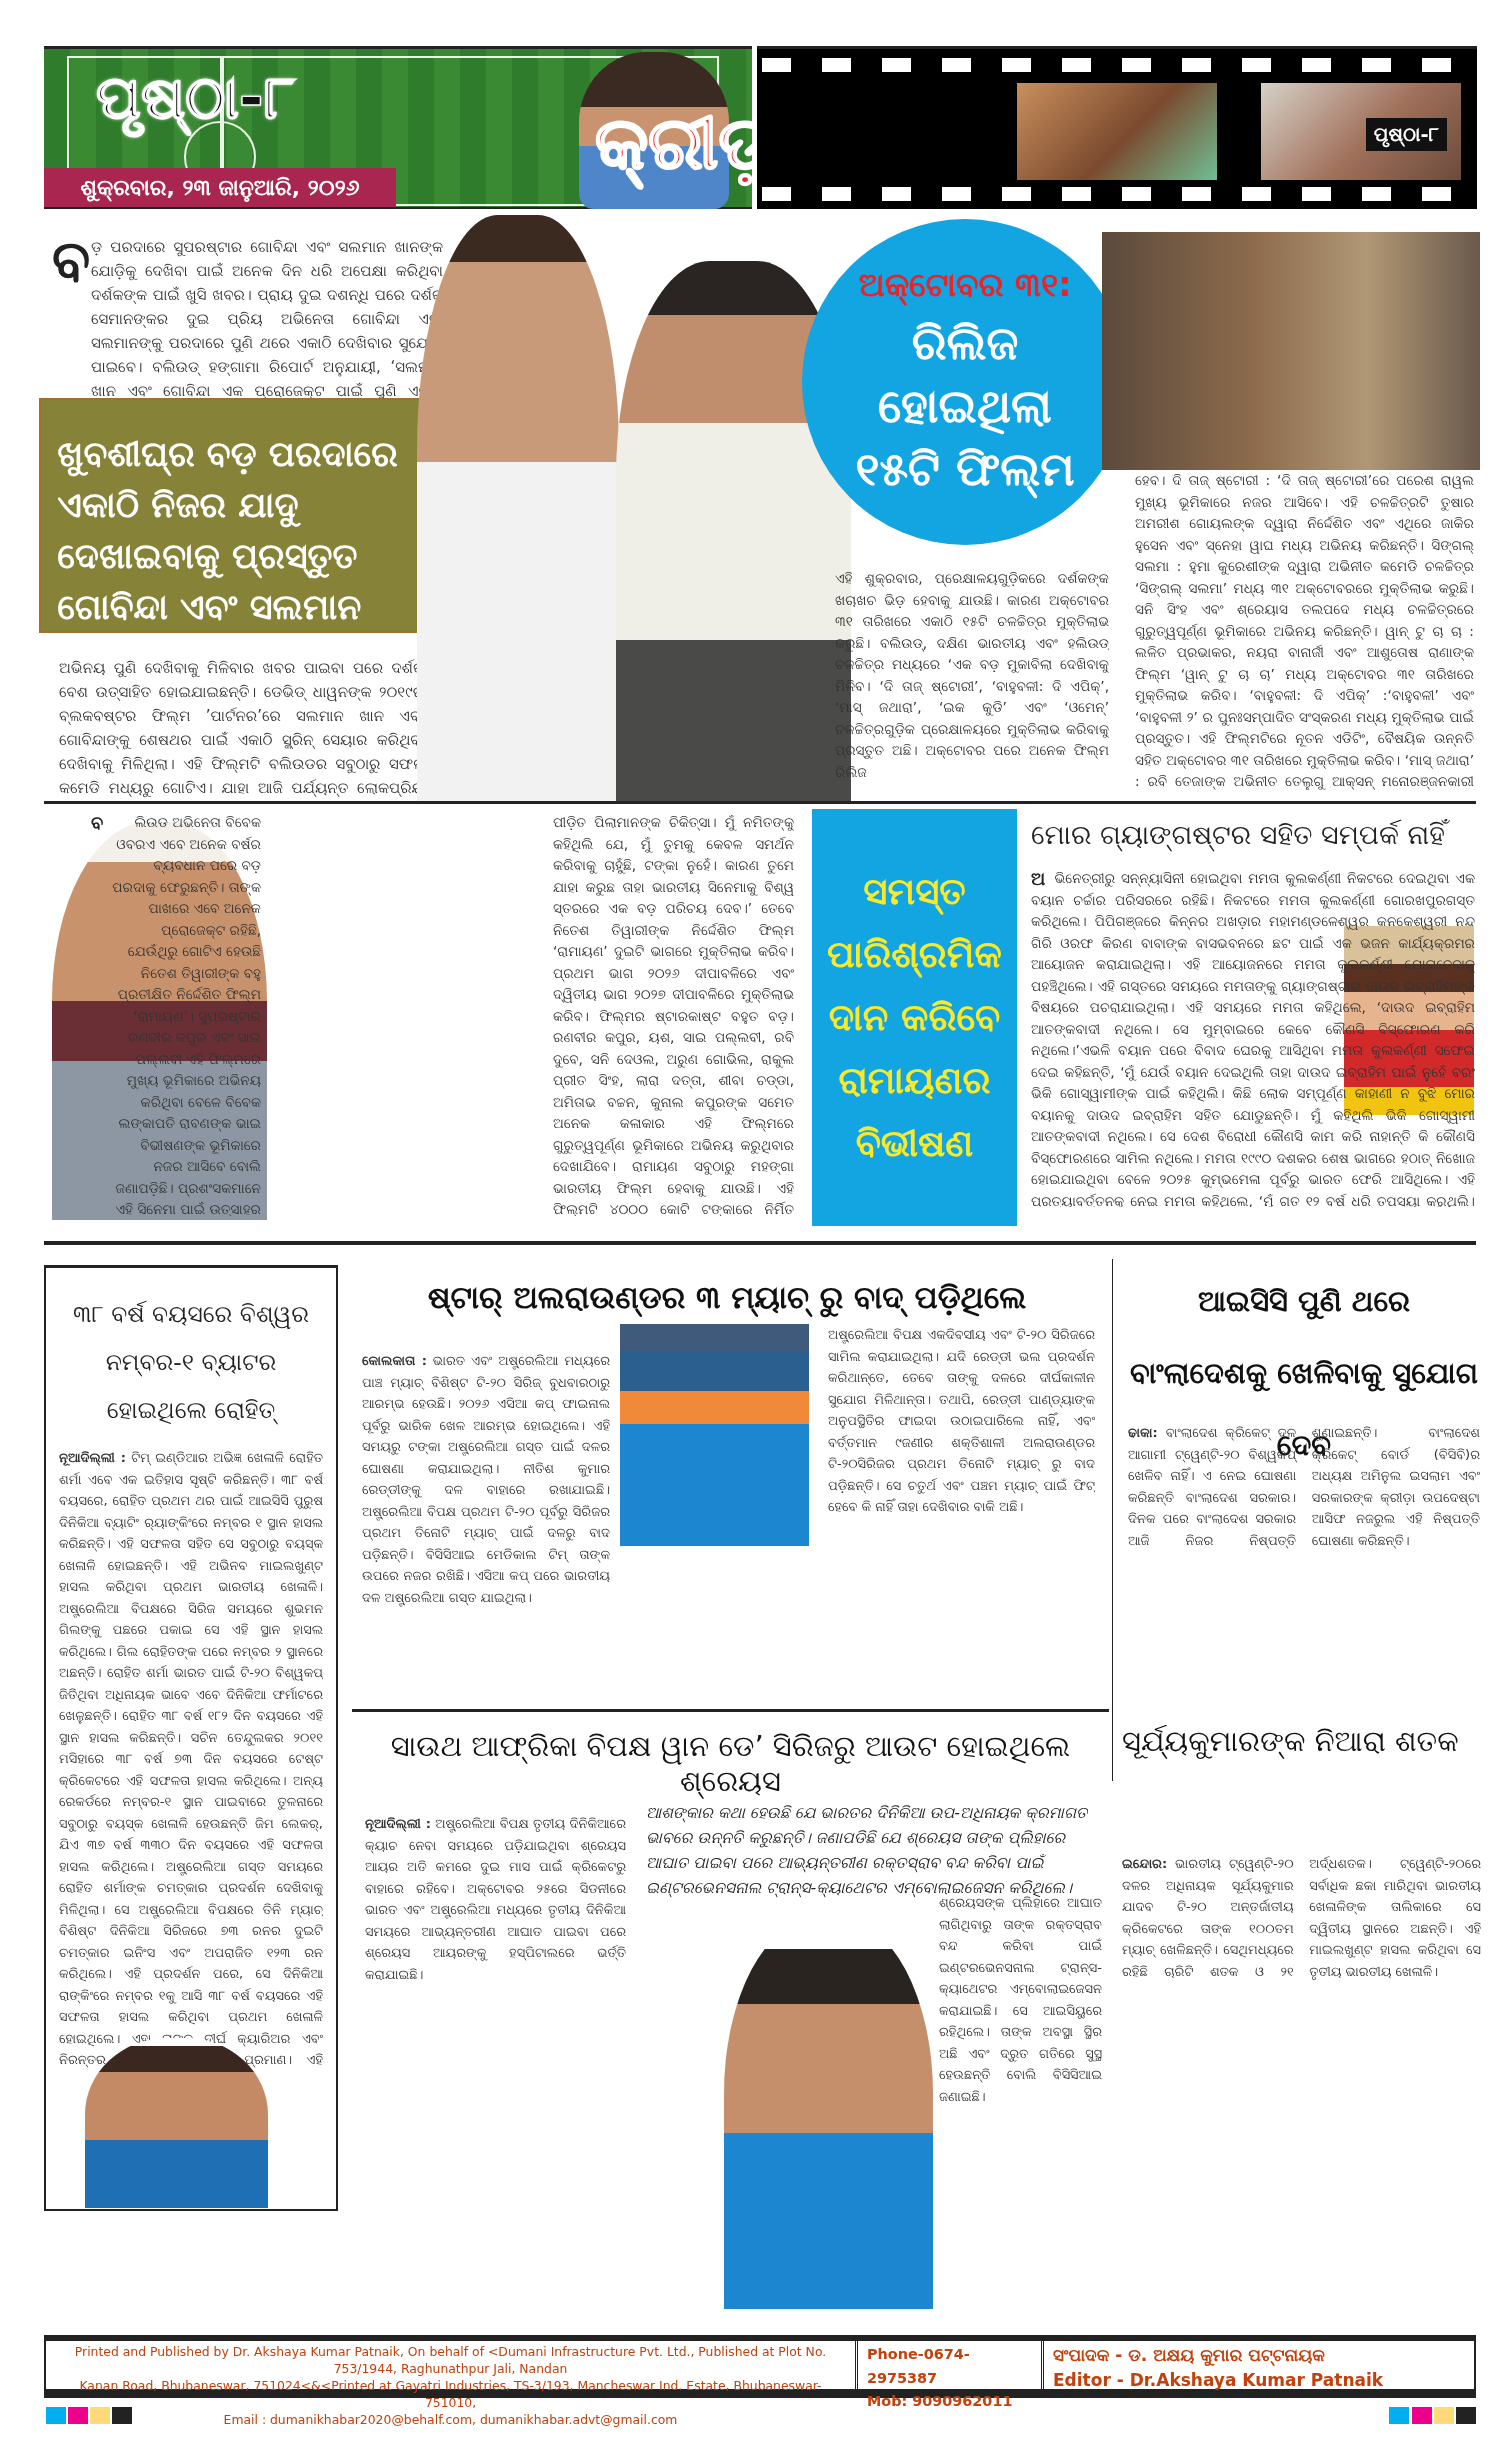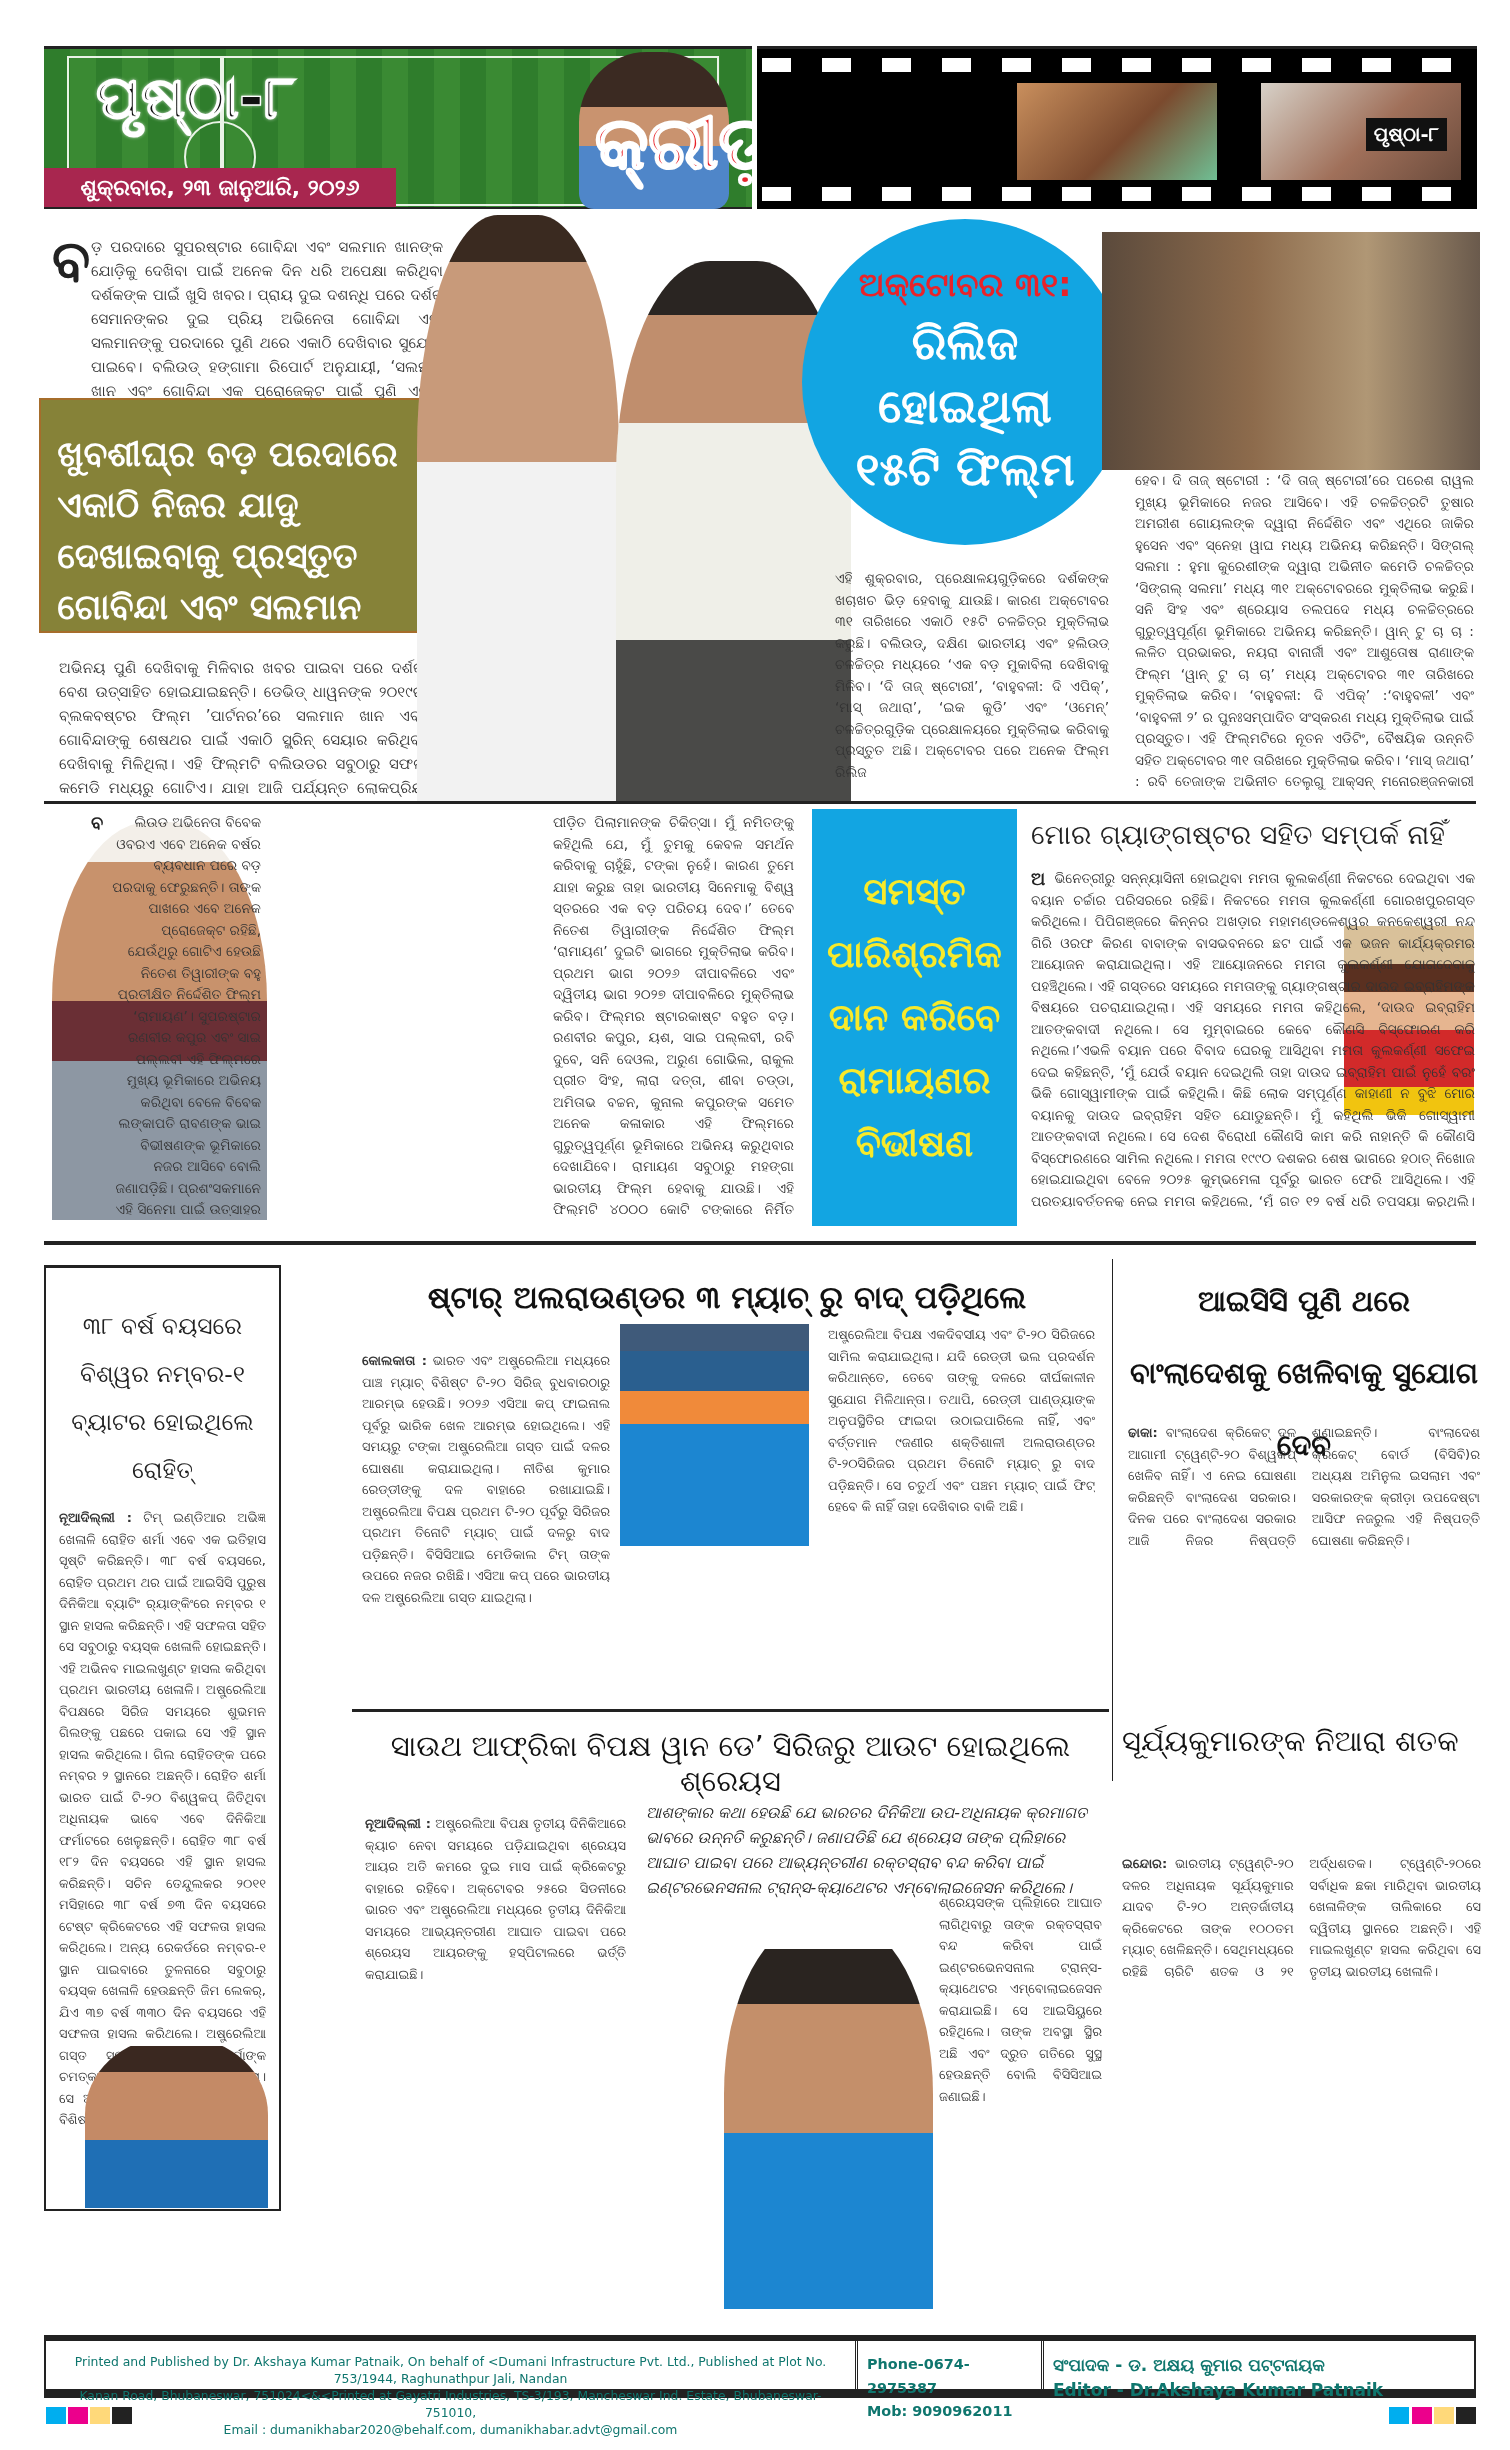--- a/index.html
+++ b/index.html
@@ -21,21 +21,21 @@
 #frame2{left:260px;background:linear-gradient(135deg,#c98f5d,#7b4a2e 55%,#6fbf94)}
 #frame3{left:504px;background:linear-gradient(135deg,#d7d1c8,#a0705a 55%,#6b4b3c)}
 #page-label-2{right:14.4px;bottom:29px;background:#111;color:#fff;font-size:19.6px;font-weight:bold;padding:5.2px 7.8px}
 
 .txt{font-size:15px;line-height:24px;color:#333;text-align:justify}
 .photo{position:absolute}
 .rule{position:absolute;height:3.9px;background:#222}
 .vrule{position:absolute;width:2.6px;background:#222}
 
 #footer{left:44px;top:2335px;width:1432px;height:63px;border:2.6px solid #222;border-top:6.5px solid #222;border-bottom:9px solid #222;display:flex}
-#footer .cell{padding:12px 9px;font-size:12.4px;color:#0f766e}
+#footer .cell{padding:2px 9px;font-size:12.4px;color:#c2410c}
 .cmyk{position:absolute;width:19.6px;height:17px}
 </style>
 </head>
 <body>
 
 <div class="abs" id="hdr-left">
   <div class="field-line" style="left:23px;top:6.5px;width:652px;height:150px"></div>
   <div class="field-line" style="left:176px;top:6.5px;width:0;height:150px"></div>
   <div class="field-line" style="left:140px;top:72px;width:72px;height:72px;border-radius:50%"></div>
   <div class="abs" id="page-label">ପୃଷ୍ଠା-୮</div>
@@ -114,21 +114,21 @@
   <span style="color:#f8ea2a;font-size:37px;font-weight:bold;line-height:63px">ସମସ୍ତ ପାରିଶ୍ରମିକ ଦାନ କରିବେ ରାମାୟଣର ବିଭୀଷଣ</span>
 </div>
 
 <div class="abs" style="left:1031px;top:815px;width:444px;font-size:27px;color:#222;line-height:39px">ମୋର ଗ୍ୟାଙ୍ଗଷ୍ଟର ସହିତ ସମ୍ପର୍କ ନାହିଁ</div>
 <div class="photo" style="left:1344px;top:926px;width:130px;height:189px;background:linear-gradient(180deg,#d9c19a 0 20%,#5a3020 20% 35%,#e6b590 35% 55%,#d22a2a 55% 85%,#f1c40f 85%)"></div>
 <div class="abs" style="left:1031px;top:868px;font-size:18px;font-weight:bold">ଅ</div>
 <div class="abs txt" style="left:1031px;top:868px;width:444px;height:339px;overflow:hidden;font-size:13.7px;line-height:21.5px;text-indent:23.5px">ଭିନେତ୍ରୀରୁ ସନ୍ନ୍ୟାସିନୀ ହୋଇଥିବା ମମତା କୁଲକର୍ଣ୍ଣୀ ନିକଟରେ ଦେଇଥିବା ଏକ ବୟାନ ଚର୍ଚ୍ଚାର ପରିସରରେ ରହିଛି। ନିକଟରେ ମମତା କୁଲକର୍ଣ୍ଣୀ ଗୋରଖପୁରଗସ୍ତ କରିଥିଲେ। ପିପିଗଞ୍ଜରେ କିନ୍ନର ଅଖଡ଼ାର ମହାମଣ୍ଡଳେଶ୍ୱର କନକେଶ୍ୱରୀ ନନ୍ଦ ଗିରି ଓରଫ କିରଣ ବାବାଙ୍କ ବାସଭବନରେ ଛଟ ପାଇଁ ଏକ ଭଜନ କାର୍ଯ୍ୟକ୍ରମର ଆୟୋଜନ କରାଯାଇଥିଲା। ଏହି ଆୟୋଜନରେ ମମତା କୁଲକର୍ଣ୍ଣୀ ଯୋଗଦେବାକୁ ପହଞ୍ଚିଥିଲେ। ଏହି ଗସ୍ତରେ ସମୟରେ ମମତାଙ୍କୁ ଗ୍ୟାଙ୍ଗଷ୍ଟାର ଦାଉଦ ଇବ୍ରାହିମଙ୍କ ବିଷୟରେ ପଚରାଯାଇଥିଲା। ଏହି ସମୟରେ ମମତା କହିଥିଲେ, ‘ଦାଉଦ ଇବ୍ରାହିମ ଆତଙ୍କବାଦୀ ନଥିଲେ। ସେ ମୁମ୍ବାଇରେ କେବେ କୌଣସି ବିସ୍ଫୋରଣ କରି ନଥିଲେ।’ଏଭଳି ବୟାନ ପରେ ବିବାଦ ଘେରକୁ ଆସିଥିବା ମମତା କୁଲକର୍ଣ୍ଣୀ ସଫେଇ ଦେଇ କହିଛନ୍ତି, ‘ମୁଁ ଯେଉଁ ବୟାନ ଦେଇଥିଲି ତାହା ଦାଉଦ ଇବ୍ରାହିମ ପାଇଁ ନୁହେଁ ବରଂ ଭିକି ଗୋସ୍ୱାମୀଙ୍କ ପାଇଁ କହିଥିଲି। କିଛି ଲୋକ ସମ୍ପୂର୍ଣ୍ଣ କାହାଣୀ ନ ବୁଝି ମୋର ବୟାନକୁ ଦାଉଦ ଇବ୍ରାହିମ ସହିତ ଯୋଡୁଛନ୍ତି। ମୁଁ କହିଥିଲି ଭିକି ଗୋସ୍ୱାମୀ ଆତଙ୍କବାଦୀ ନଥିଲେ। ସେ ଦେଶ ବିରୋଧୀ କୌଣସି କାମ କରି ନାହାନ୍ତି କି କୌଣସି ବିସ୍ଫୋରଣରେ ସାମିଲ ନଥିଲେ। ମମତା ୧୯୯୦ ଦଶକର ଶେଷ ଭାଗରେ ହଠାତ୍ ନିଖୋଜ ହୋଇଯାଇଥିବା ବେଳେ ୨୦୨୫ କୁମ୍ଭମେଳା ପୂର୍ବରୁ ଭାରତ ଫେରି ଆସିଥିଲେ। ଏହି ପ୍ରତ୍ୟାବର୍ତ୍ତନକୁ ନେଇ ମମତା କହିଥିଲେ, ‘ମୁଁ ଗତ ୧୨ ବର୍ଷ ଧରି ତପସ୍ୟା କରୁଥିଲି। ମୋର ଫିଲ୍ମଜଗତ ସହ କୌଣସି ସମ୍ପର୍କ ନାହିଁ।’</div>
 
 <div class="rule" style="left:44px;top:1241px;width:1432px;height:3.9px"></div>
 
-<div class="abs" style="left:44px;top:1265px;width:237px;height:946px;border:2.6px solid #222;border-top-width:3.9px;padding:34px 13px">
+<div class="abs" style="left:44px;top:1265px;width:294px;height:946px;border:2.6px solid #222;border-top-width:3.9px;padding:22px 13px">
   <div style="font-size:23.5px;line-height:48px;text-align:center;color:#222;margin-bottom:13px">୩୮ ବର୍ଷ ବୟସରେ ବିଶ୍ୱର ନମ୍ବର-୧ ବ୍ୟାଟର ହୋଇଥିଲେ ରୋହିତ୍</div>
   <div class="txt" style="font-size:13px;line-height:21.5px;height:626px;overflow:hidden">
     <b>ନୂଆଦିଲ୍ଲୀ :</b>
     <span>ଟିମ୍ ଇଣ୍ଡିଆର ଅଭିଜ୍ଞ ଖେଳାଳି ରୋହିତ ଶର୍ମା ଏବେ ଏକ ଇତିହାସ ସୃଷ୍ଟି କରିଛନ୍ତି। ୩୮ ବର୍ଷ ବୟସରେ, ରୋହିତ ପ୍ରଥମ ଥର ପାଇଁ ଆଇସିସି ପୁରୁଷ ଦିନିକିଆ ବ୍ୟାଟିଂ ର‍୍ୟାଙ୍କିଂରେ ନମ୍ବର ୧ ସ୍ଥାନ ହାସଲ କରିଛନ୍ତି। ଏହି ସଫଳତା ସହିତ ସେ ସବୁଠାରୁ ବୟସ୍କ ଖେଳାଳି ହୋଇଛନ୍ତି। ଏହି ଅଭିନବ ମାଇଲଖୁଣ୍ଟ ହାସଲ କରିଥିବା ପ୍ରଥମ ଭାରତୀୟ ଖେଳାଳି। ଅଷ୍ଟ୍ରେଲିଆ ବିପକ୍ଷରେ ସିରିଜ ସମୟରେ ଶୁଭମନ ଗିଲଙ୍କୁ ପଛରେ ପକାଇ ସେ ଏହି ସ୍ଥାନ ହାସଲ କରିଥିଲେ। ଗିଲ ରୋହିତଙ୍କ ପରେ ନମ୍ବର ୨ ସ୍ଥାନରେ ଅଛନ୍ତି। ରୋହିତ ଶର୍ମା ଭାରତ ପାଇଁ ଟି-୨୦ ବିଶ୍ୱକପ୍ ଜିତିଥିବା ଅଧିନାୟକ ଭାବେ ଏବେ ଦିନିକିଆ ଫର୍ମାଟରେ ଖେଳୁଛନ୍ତି। ରୋହିତ ୩୮ ବର୍ଷ ୧୮୨ ଦିନ ବୟସରେ ଏହି ସ୍ଥାନ ହାସଲ କରିଛନ୍ତି। ସଚିନ ତେନ୍ଦୁଲକର ୨୦୧୧ ମସିହାରେ ୩୮ ବର୍ଷ ୭୩ ଦିନ ବୟସରେ ଟେଷ୍ଟ କ୍ରିକେଟରେ ଏହି ସଫଳତା ହାସଲ କରିଥିଲେ। ଅନ୍ୟ ରେକର୍ଡରେ ନମ୍ବର-୧ ସ୍ଥାନ ପାଇବାରେ ତୁଳନାରେ ସବୁଠାରୁ ବୟସ୍କ ଖେଳାଳି ହେଉଛନ୍ତି ଜିମ ଲେକର୍, ଯିଏ ୩୭ ବର୍ଷ ୩୩୦ ଦିନ ବୟସରେ ଏହି ସଫଳତା ହାସଲ କରିଥିଲେ। ଅଷ୍ଟ୍ରେଲିଆ ଗସ୍ତ ସମୟରେ ରୋହିତ ଶର୍ମାଙ୍କ ଚମତ୍କାର ପ୍ରଦର୍ଶନ ଦେଖିବାକୁ ମିଳିଥିଲା। ସେ ଅଷ୍ଟ୍ରେଲିଆ ବିପକ୍ଷରେ ତିନି ମ୍ୟାଚ୍ ବିଶିଷ୍ଟ ଦିନିକିଆ ସିରିଜରେ ୭୩ ରନର ଦୁଇଟି ଚମତ୍କାର ଇନିଂସ ଏବଂ ଅପରାଜିତ ୧୨୩ ରନ କରିଥିଲେ। ଏହି ପ୍ରଦର୍ଶନ ପରେ, ସେ ଦିନିକିଆ ରାଙ୍କିଂରେ ନମ୍ବର ୧କୁ ଆସି ୩୮ ବର୍ଷ ବୟସରେ ଏହି ସଫଳତା ହାସଲ କରିଥିବା ପ୍ରଥମ ଖେଳାଳି ହୋଇଥିଲେ। ଏହା ତାଙ୍କ ଦୀର୍ଘ କ୍ୟାରିଅର ଏବଂ ନିରନ୍ତର ଉତ୍ତମ ପ୍ରଦର୍ଶନର ପ୍ରମାଣ। ଏହି ପର୍ଯ୍ୟାୟରେ ମଧ୍ୟ ଶୁଭମନ ରହିଥିଲେ।</span>
   </div>
   <div class="photo" style="left:39px;top:770px;width:183px;height:170px;background:linear-gradient(180deg,#fff 0 5%,#3a2820 5% 20%,#c48a66 20% 60%,#1f6fb5 60%);border-radius:45% 45% 0 0"></div>
 </div>
 
 <div class="abs" style="left:352px;top:1279px;width:750px;font-size:31px;font-weight:bold;color:#111;text-align:center">ଷ୍ଟାର୍ ଅଲରାଉଣ୍ଡର ୩ ମ୍ୟାଚ୍ ରୁ ବାଦ୍ ପଡ଼ିଥିଲେ</div>
 <div class="abs txt" style="left:362px;top:1350px;width:248px;height:339px;overflow:hidden;font-size:13px;line-height:21.5px">

